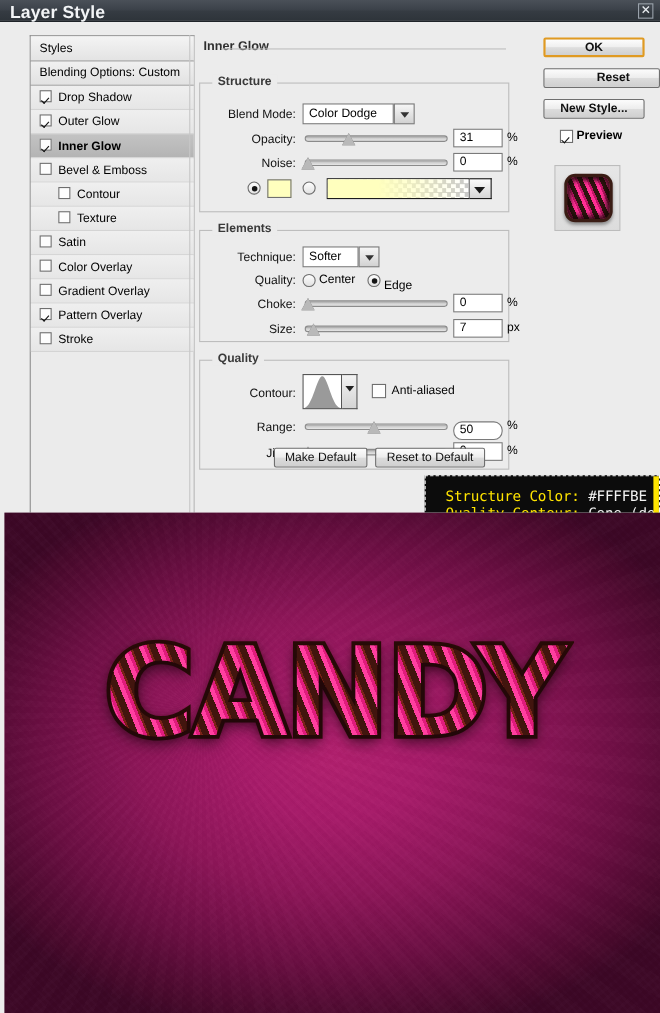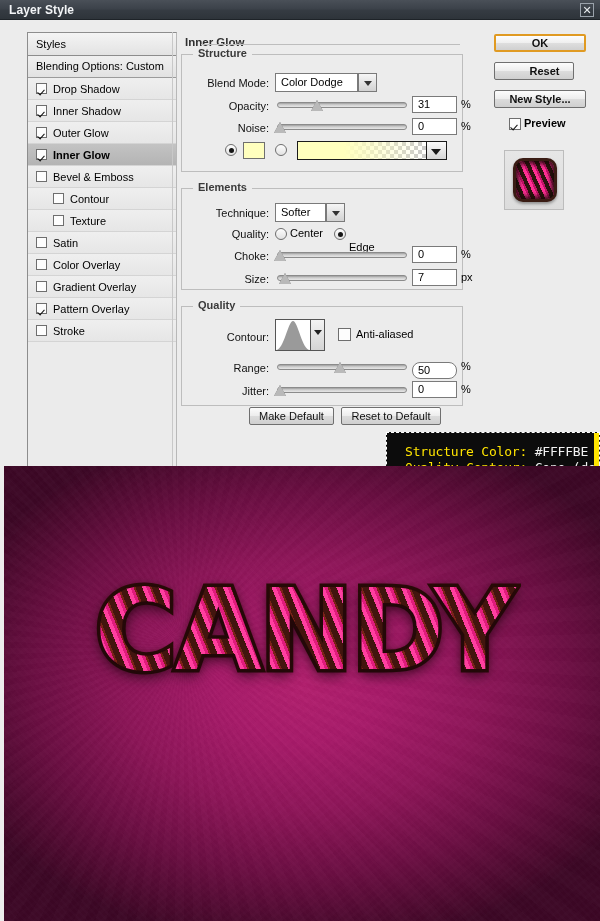--- a/index.html
+++ b/index.html
@@ -13,21 +13,21 @@
   }
   
   #titlebar{
     position:absolute;left:0;top:0;width:600px;height:20px;
     background:linear-gradient(180deg,#4a5058 0%,#3c424a 45%,#353b42 55%,#2e343a 100%);
     border-bottom:1px solid #1e2328;
     box-sizing:border-box;
   }
   #titlebar .ttl{
     position:absolute;left:9px;top:3px;
-    font-size:12px;font-weight:bold;color:#f2f4f6;
+    font-size:16px;font-weight:bold;color:#f2f4f6;
     letter-spacing:.1px;
   }
   #closebtn{
     position:absolute;right:6px;top:3px;width:14px;height:14px;
     border:1px solid #9aa2ab;box-sizing:border-box;
     color:#e9edf0;font-size:11px;line-height:12px;text-align:center;
     background:transparent;cursor:pointer;
   }
   
   #dialog{
@@ -76,21 +76,21 @@
     content:"";position:absolute;left:2px;top:4px;
     width:3px;height:6px;border:solid #111;border-width:0 1.6px 1.6px 0;
     transform:rotate(42deg);
   }
   
   #center{
     position:absolute;left:172px;top:12px;width:296px;height:438px;
     border-left:1px solid #c8c8c8;
     box-sizing:border-box;
   }
-  .grp{position:absolute;}
+  .grp{position:absolute;margin-top:21px;}
   .grp > .legend{
     position:absolute;top:-7px;left:12px;background:#ececec;
     padding:0 5px;font-weight:bold;font-size:11px;color:#3a3a3a;
   }
   .grpbox{
     position:absolute;border:1px solid #bdbdbd;box-sizing:border-box;
   }
   .lbl{position:absolute;text-align:right;font-size:11px;color:#111;}
   
   .txtfield{
@@ -276,21 +276,20 @@
   <div id="closebtn">✕</div>
 </div>
 
 <div id="dialog">
 
   <div id="styleslist">
     <div class="hdr">Styles</div>
     <div class="sub">Blending Options: Custom</div>
     <div id="stylerows">
         <div class="strow"><span class="cbx on"></span><span>Drop Shadow</span></div>
-        <div class="strow"><span class="cbx on"></span><span>Inner Shadow</span></div>
         <div class="strow"><span class="cbx on"></span><span>Outer Glow</span></div>
         <div class="strow sel"><span class="cbx on"></span><span>Inner Glow</span></div>
         <div class="strow"><span class="cbx"></span><span>Bevel &amp; Emboss</span></div>
         <div class="strow indent"><span class="cbx"></span><span>Contour</span></div>
         <div class="strow indent"><span class="cbx"></span><span>Texture</span></div>
         <div class="strow"><span class="cbx"></span><span>Satin</span></div>
         <div class="strow"><span class="cbx"></span><span>Color Overlay</span></div>
         <div class="strow"><span class="cbx"></span><span>Gradient Overlay</span></div>
         <div class="strow"><span class="cbx on"></span><span>Pattern Overlay</span></div>
         <div class="strow"><span class="cbx"></span><span>Stroke</span></div>
@@ -344,21 +343,21 @@
       <div class="lbl" style="left:10px;top:19px;width:78px;">Technique:</div>
       <div class="combo" style="left:94px;top:15px;width:70px;">
         <div class="cval">Softer</div>
         <div class="carrow"></div>
       </div>
 
       <div class="lbl" style="left:10px;top:40px;width:78px;">Quality:</div>
       <span class="rdo" style="position:absolute;left:94px;top:40px;"></span>
       <div style="position:absolute;left:109px;top:39px;font-size:11px;">Center</div>
       <span class="rdo on" style="position:absolute;left:153px;top:40px;"></span>
-      <div style="position:absolute;left:168px;top:53px;font-size:11px;">Edge</div>
+      <div style="position:absolute;left:168px;top:45px;font-size:11px;">Edge</div>
 
       <div class="lbl" style="left:10px;top:62px;width:78px;">Choke:</div>
       <div class="slider" style="left:96px;top:60px;width:130px;">
         <div class="track"></div>
         <div class="thumb" style="left:-3px;"></div>
       </div>
       <div class="txtfield" style="left:231px;top:58px;width:45px;">0</div>
       <div class="unit" style="left:280px;top:60px;">%</div>
 
       <div class="lbl" style="left:10px;top:85px;width:78px;">Size:</div>
@@ -400,21 +399,21 @@
       <div class="txtfield" style="left:231px;top:75px;width:45px;">0</div>
       <div class="unit" style="left:280px;top:77px;">%</div>
     </div>
 
     <div class="btn" style="left:76px;top:375px;width:85px;height:18px;line-height:16px;">Make Default</div>
     <div class="btn" style="left:168px;top:375px;width:100px;height:18px;line-height:16px;">Reset to Default</div>
   </div>
 
   <div id="rightcol">
     <div class="btn focus" style="left:4px;top:2px;width:92px;height:18px;line-height:14px;">OK</div>
-    <div class="btn" style="left:4px;top:30px;width:80px;height:18px;line-height:16px;padding-left:21px;">Reset</div>
+    <div class="btn" style="left:4px;top:30px;width:106px;height:18px;line-height:16px;padding-left:21px;">Reset</div>
     <div class="btn" style="left:4px;top:58px;width:92px;height:18px;line-height:16px;">New Style...</div>
     <span class="cbx on" style="position:absolute;left:19px;top:86px;width:12px;height:12px;"></span>
     <div style="position:absolute;left:34px;top:85px;font-size:11px;">Preview</div>
 
     <div id="previewbox">
       <div id="swatchthumb">
         <div class="stripes"></div>
       </div>
     </div>
   </div>

